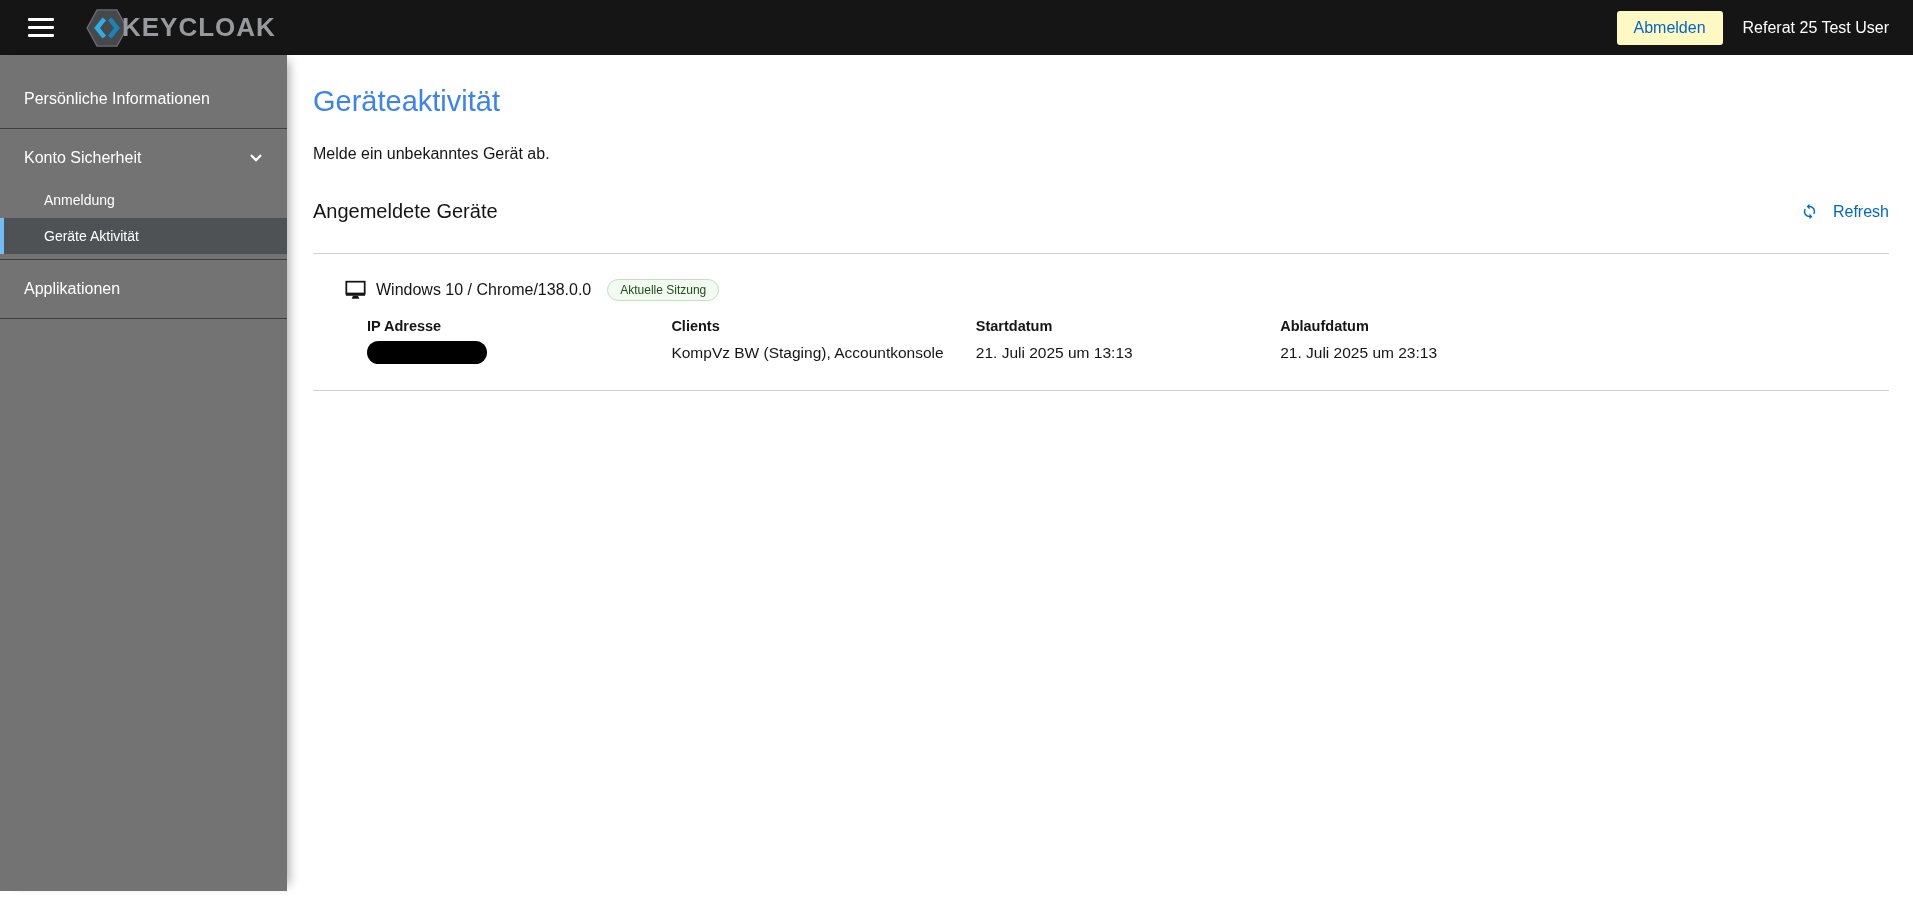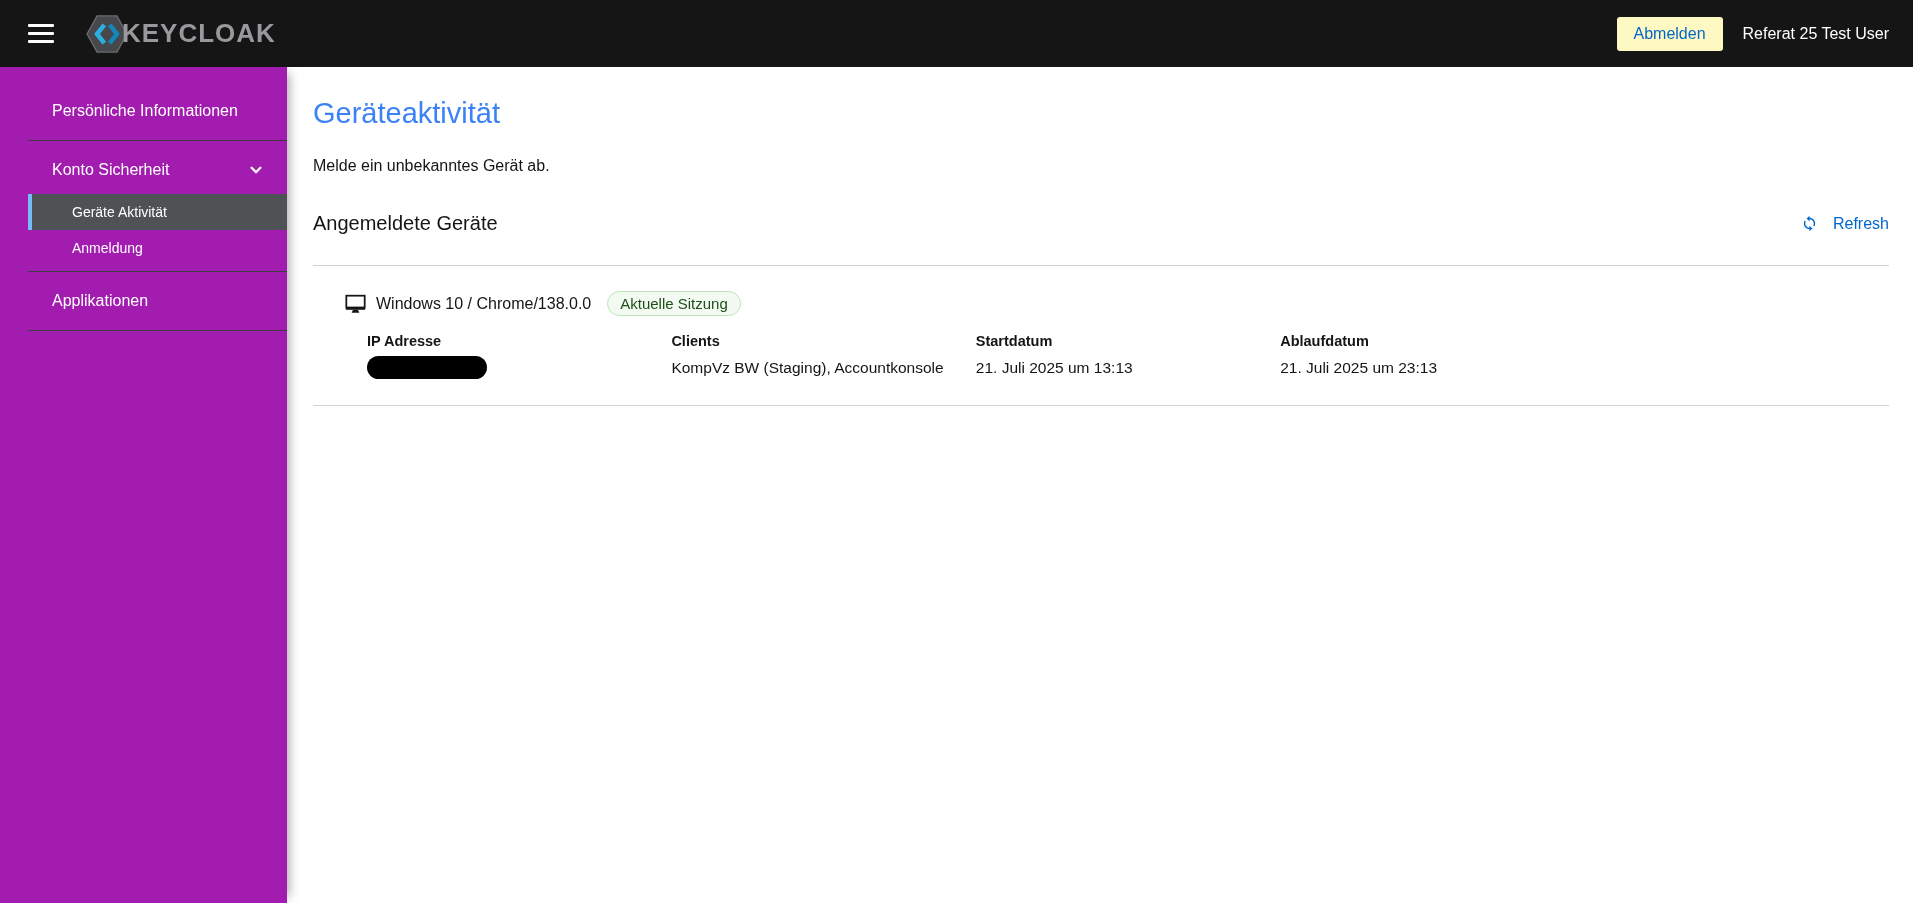--- a/index.html
+++ b/index.html
@@ -5,21 +5,21 @@
   * { margin: 0; padding: 0; box-sizing: border-box; }
   html, body { width: 1913px; height: 903px; overflow: hidden; }
   body {
     font-family: "Liberation Sans", sans-serif;
     background: #ffffff;
     color: #151515;
   }
 
   
   .masthead {
-    height: 67px;
+    height: 55px;
     background: #151515;
     display: flex;
     align-items: center;
     padding: 0 24px 0 24px;
   }
   .hamburger {
     background: transparent;
     border: none;
     cursor: pointer;
     padding: 8px 4px;
@@ -67,25 +67,24 @@
   
   .page {
     display: flex;
     height: 836px;
   }
 
   
   .sidebar {
     width: 287px;
     min-width: 287px;
-    background: #a21caf;
+    background: #737373;
     padding-top: 20px;
     box-shadow: 8px 0 10px -6px rgba(0,0,0,0.35);
     z-index: 2;
-    padding-left: 28px;
   }
   .nav-item {
     color: #ffffff;
     font-size: 16px;
     padding: 15px 24px;
     cursor: pointer;
     display: flex;
     align-items: center;
     justify-content: space-between;
   }
@@ -162,21 +161,21 @@
     display: flex;
     align-items: center;
     padding-left: 8px;
   }
   .device-name {
     font-size: 16px;
     margin-left: 10px;
   }
   .session-badge {
     margin-left: 16px;
-    font-size: 15px;
+    font-size: 12px;
     color: #1e4f18;
     background: #f3faf2;
     border: 1px solid #bde5b8;
     border-radius: 30px;
     padding: 3px 12px;
     white-space: nowrap;
   }
   .device-grid {
     margin-left: 30px;
     margin-top: 17px;
@@ -229,22 +228,22 @@
     <div class="nav-item">
       <span>Persönliche Informationen</span>
     </div>
     <hr class="nav-divider">
     <div class="nav-item">
       <span>Konto Sicherheit</span>
       <svg class="chevron-down" viewBox="0 0 16 16">
         <path d="M3 5.5l5 5 5-5" stroke="#ffffff" stroke-width="2.6" fill="none" stroke-linecap="round" stroke-linejoin="round"></path>
       </svg>
     </div>
+    <div class="nav-subitem">Anmeldung</div>
     <div class="nav-subitem active">Geräte Aktivität</div>
-    <div class="nav-subitem">Anmeldung</div>
     <hr class="nav-divider">
     <div class="nav-item">
       <span>Applikationen</span>
     </div>
     <hr class="nav-divider">
   </nav>
 
   <main class="content">
     <h1 class="page-title">Geräteaktivität</h1>
     <p class="page-desc">Melde ein unbekanntes Gerät ab.</p>

